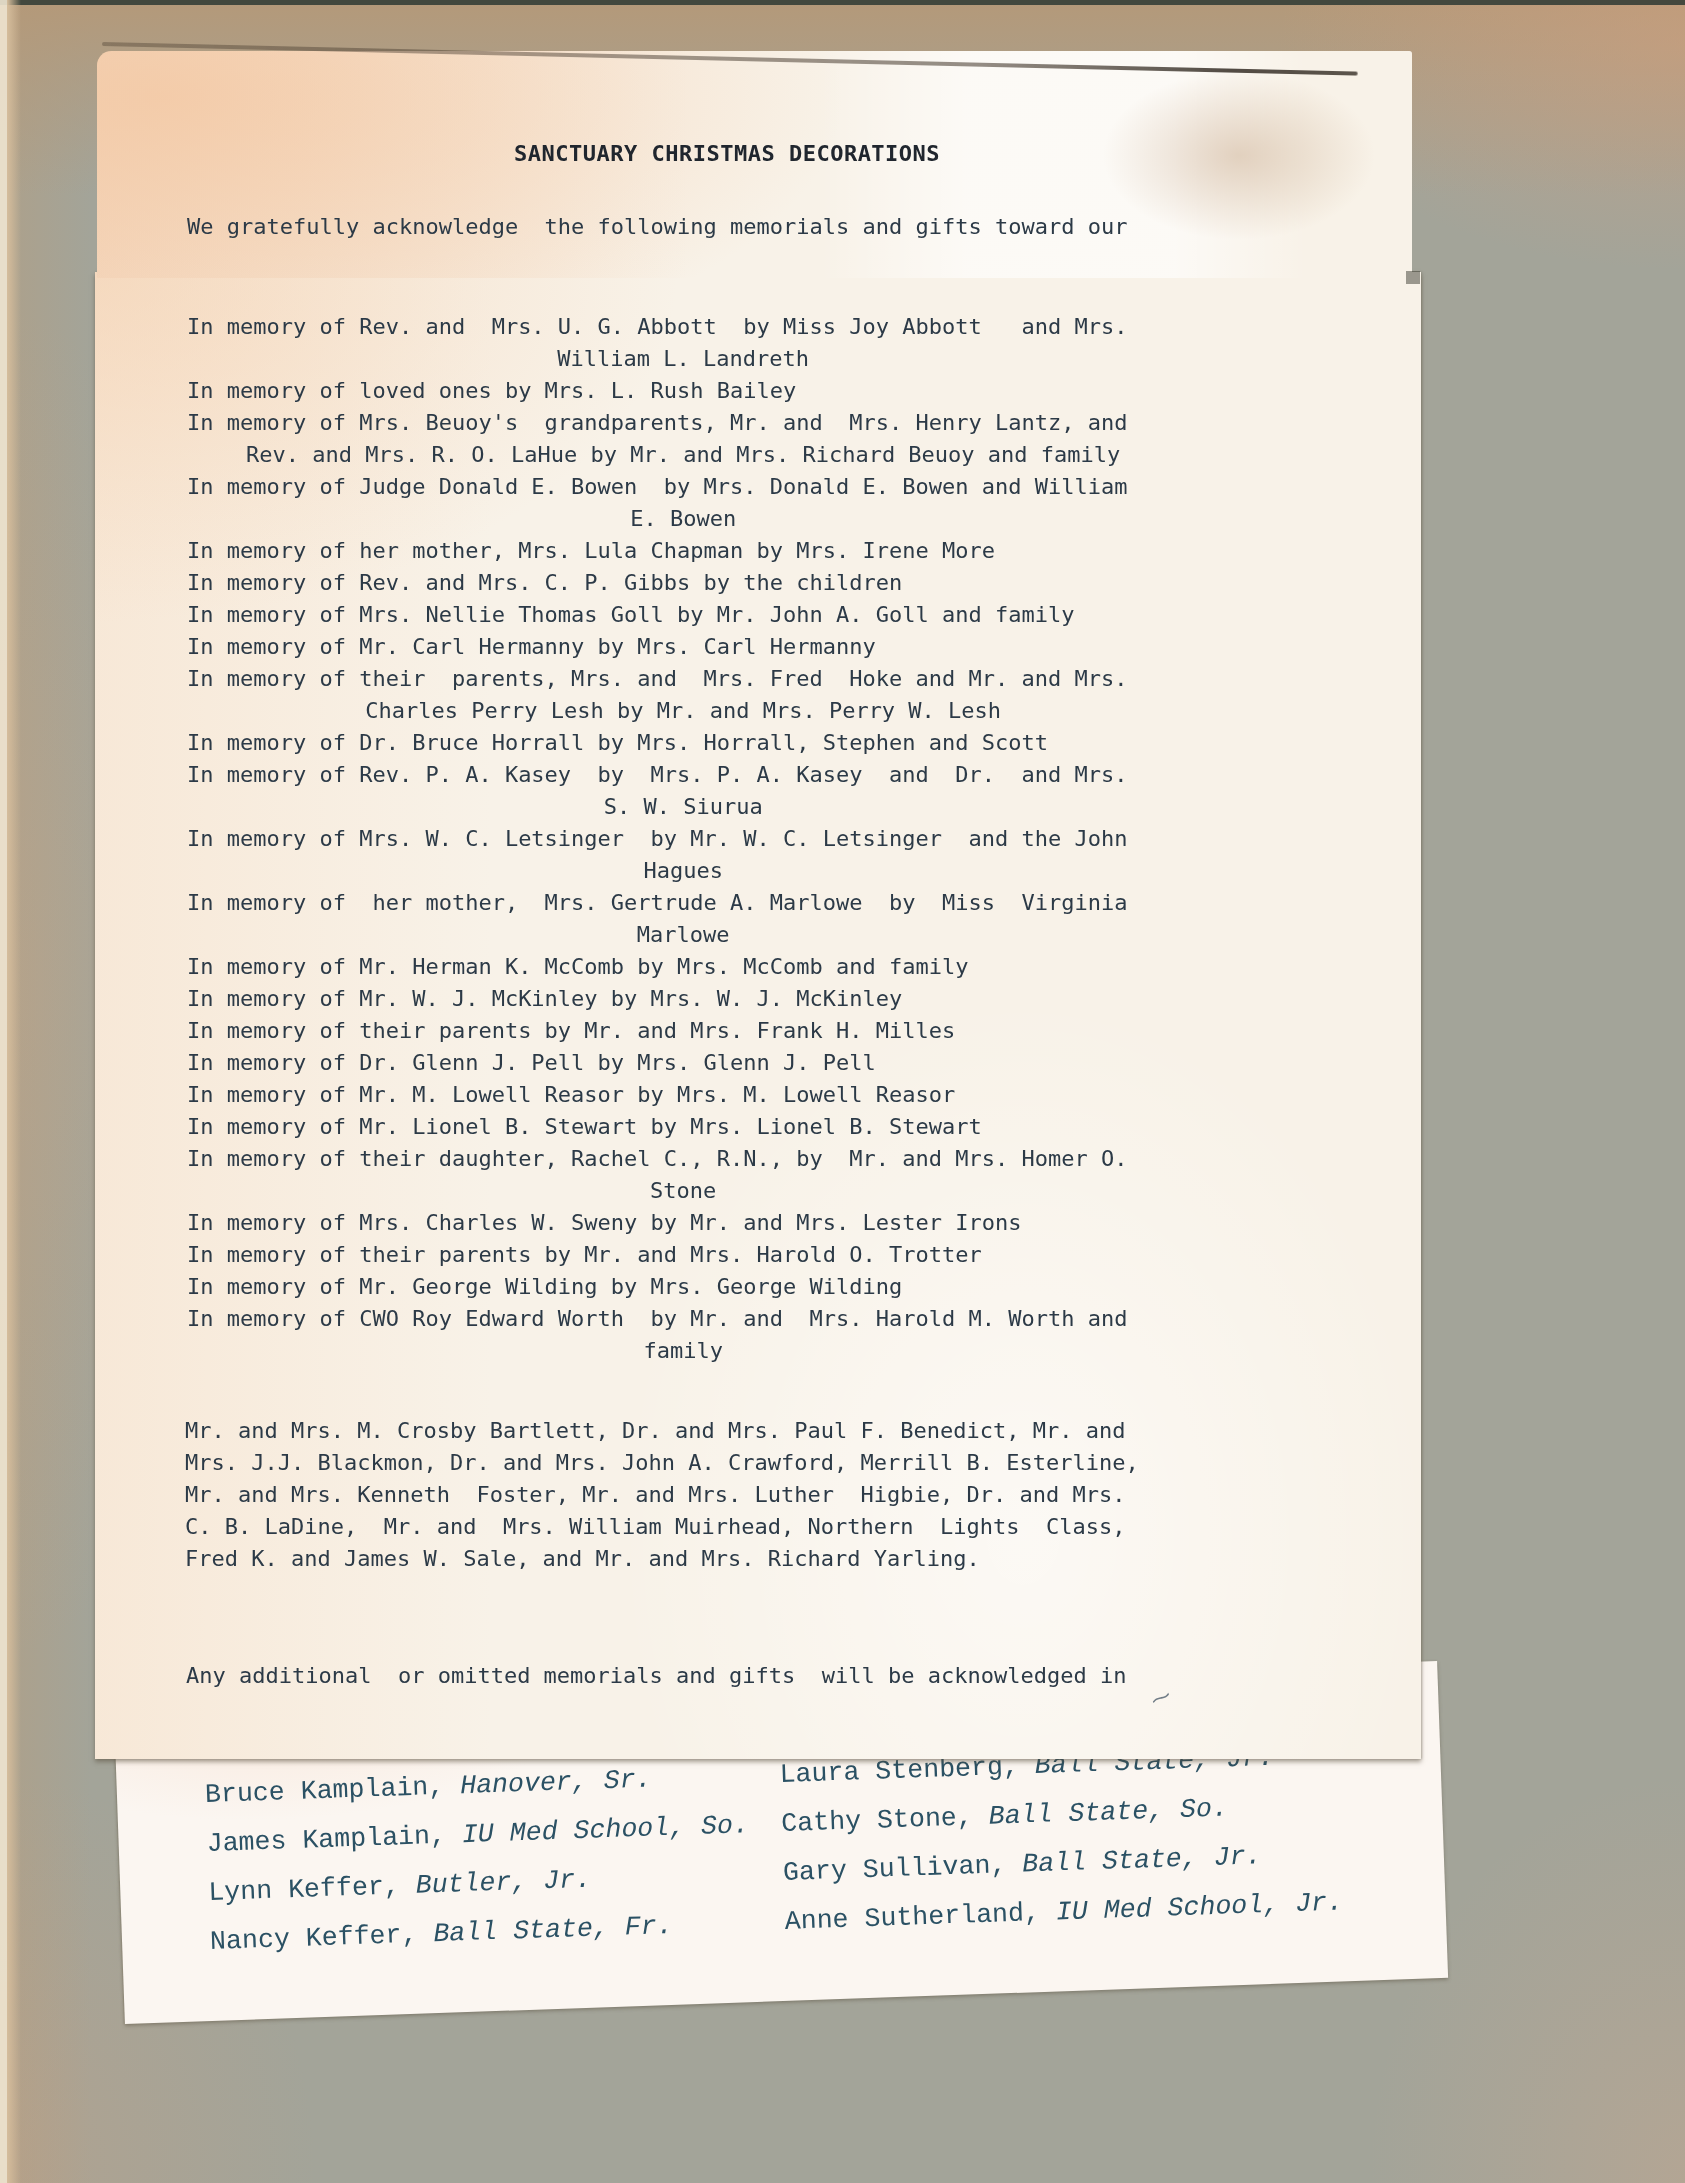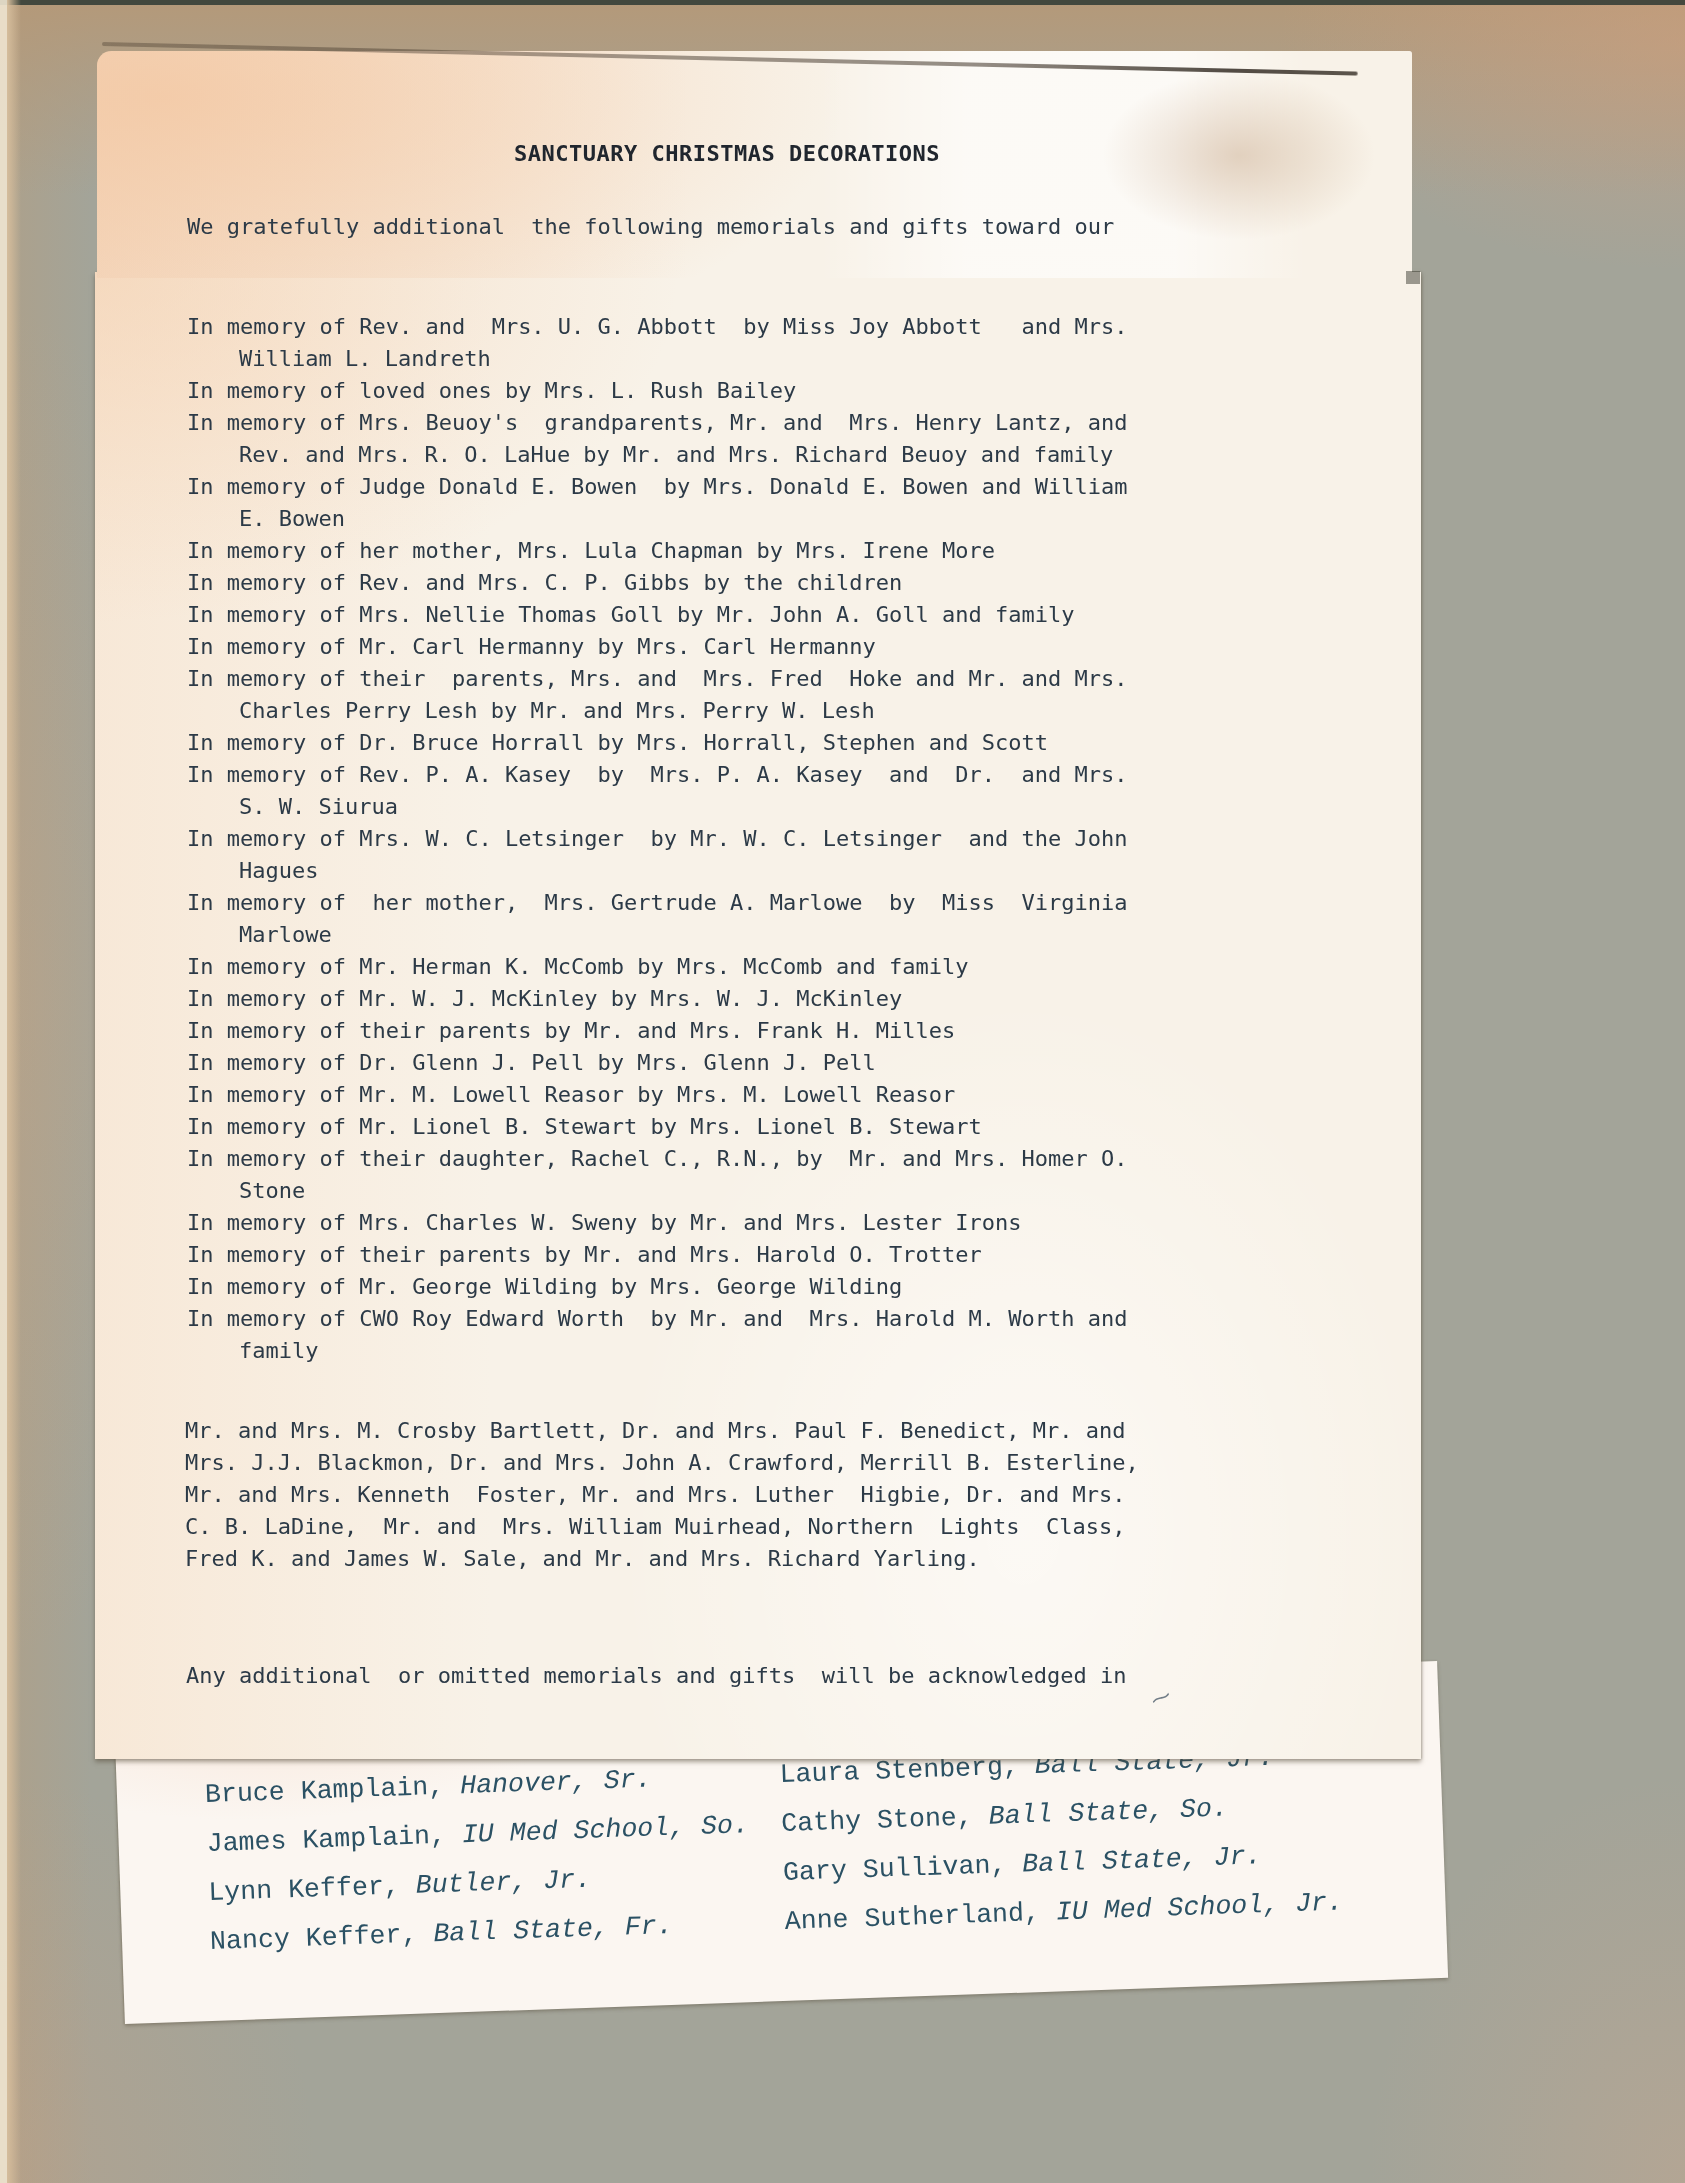--- a/index.html
+++ b/index.html
@@ -53,21 +53,21 @@
     transform:rotate(1.35deg);transform-origin:left center;border-radius:1.9px;filter:blur(0.6px);
     background:linear-gradient(90deg, rgba(62,50,38,.35), rgba(62,50,38,.55) 70%, rgba(40,32,24,.8) 90%, rgba(40,32,24,.75));}
   .edge-notch{position:absolute;left:1406px;top:271px;width:14.3px;height:13px;z-index:4;
     background:rgba(60,60,50,.5);filter:blur(0.6px);}
   
   .typed{position:absolute;z-index:5;color:var(--ink_main,#2c3a47);white-space:pre;
     font-family:"DejaVu Sans Mono",monospace;font-size:22px;line-height:31px;}
   .doc-title{left:514px;top:138px;font-weight:bold;letter-spacing:0.5px;color:var(--ink_title,#20262e);}
   .intro{left:187px;top:211px;}
   .memorials{left:187px;top:311px;line-height:32px;}
-  .memorials .line.indent{padding-left:52px;}
+  .memorials .line.indent{padding-left:52px;text-align:center;}
   .group-para{left:185px;top:1415px;line-height:32px;}
   .closing{left:186px;top:1660px;line-height:32px;}
   .stray{position:absolute;left:1151px;top:1686px;z-index:5;font-size:19.5px;color:#50606e;opacity:.8;
     transform:rotate(-24deg);font-family:"DejaVu Sans",sans-serif;}
   
   .names-col{position:absolute;top:67px;color:var(--ink_names,#2b5164);
     font-family:"Liberation Mono",monospace;font-size:26.6px;line-height:49px;white-space:pre;}
   .names-col.left{left:88px;}
   .names-col.right{left:663px;}
   .names-col .school{font-style:italic;}
@@ -88,21 +88,21 @@
 <div class="paper-main"></div>
 
 <div class="paper-top"></div>
 
 <div class="stain-topright"></div>
 <div class="edge-streak"></div>
 <div class="edge-notch"></div>
 
 <div class="typed doc-title">SANCTUARY CHRISTMAS DECORATIONS</div>
 
-<div class="typed intro"><div class="line">We gratefully additional  the following memorials and gifts toward our</div></div>
+<div class="typed intro"><div class="line">We gratefully acknowledge  the following memorials and gifts toward our</div></div>
 
 <div class="typed memorials"><div class="line">In memory of Rev. and  Mrs. U. G. Abbott  by Miss Joy Abbott   and Mrs.</div><div class="line indent">William L. Landreth</div><div class="line">In memory of loved ones by Mrs. L. Rush Bailey</div><div class="line">In memory of Mrs. Beuoy's  grandparents, Mr. and  Mrs. Henry Lantz, and</div><div class="line indent">Rev. and Mrs. R. O. LaHue by Mr. and Mrs. Richard Beuoy and family</div><div class="line">In memory of Judge Donald E. Bowen  by Mrs. Donald E. Bowen and William</div><div class="line indent">E. Bowen</div><div class="line">In memory of her mother, Mrs. Lula Chapman by Mrs. Irene More</div><div class="line">In memory of Rev. and Mrs. C. P. Gibbs by the children</div><div class="line">In memory of Mrs. Nellie Thomas Goll by Mr. John A. Goll and family</div><div class="line">In memory of Mr. Carl Hermanny by Mrs. Carl Hermanny</div><div class="line">In memory of their  parents, Mrs. and  Mrs. Fred  Hoke and Mr. and Mrs.</div><div class="line indent">Charles Perry Lesh by Mr. and Mrs. Perry W. Lesh</div><div class="line">In memory of Dr. Bruce Horrall by Mrs. Horrall, Stephen and Scott</div><div class="line">In memory of Rev. P. A. Kasey  by  Mrs. P. A. Kasey  and  Dr.  and Mrs.</div><div class="line indent">S. W. Siurua</div><div class="line">In memory of Mrs. W. C. Letsinger  by Mr. W. C. Letsinger  and the John</div><div class="line indent">Hagues</div><div class="line">In memory of  her mother,  Mrs. Gertrude A. Marlowe  by  Miss  Virginia</div><div class="line indent">Marlowe</div><div class="line">In memory of Mr. Herman K. McComb by Mrs. McComb and family</div><div class="line">In memory of Mr. W. J. McKinley by Mrs. W. J. McKinley</div><div class="line">In memory of their parents by Mr. and Mrs. Frank H. Milles</div><div class="line">In memory of Dr. Glenn J. Pell by Mrs. Glenn J. Pell</div><div class="line">In memory of Mr. M. Lowell Reasor by Mrs. M. Lowell Reasor</div><div class="line">In memory of Mr. Lionel B. Stewart by Mrs. Lionel B. Stewart</div><div class="line">In memory of their daughter, Rachel C., R.N., by  Mr. and Mrs. Homer O.</div><div class="line indent">Stone</div><div class="line">In memory of Mrs. Charles W. Sweny by Mr. and Mrs. Lester Irons</div><div class="line">In memory of their parents by Mr. and Mrs. Harold O. Trotter</div><div class="line">In memory of Mr. George Wilding by Mrs. George Wilding</div><div class="line">In memory of CWO Roy Edward Worth  by Mr. and  Mrs. Harold M. Worth and</div><div class="line indent">family</div></div>
 
 <div class="typed group-para"><div class="line">Mr. and Mrs. M. Crosby Bartlett, Dr. and Mrs. Paul F. Benedict, Mr. and</div><div class="line">Mrs. J.J. Blackmon, Dr. and Mrs. John A. Crawford, Merrill B. Esterline,</div><div class="line">Mr. and Mrs. Kenneth  Foster, Mr. and Mrs. Luther  Higbie, Dr. and Mrs.</div><div class="line">C. B. LaDine,  Mr. and  Mrs. William Muirhead, Northern  Lights  Class,</div><div class="line">Fred K. and James W. Sale, and Mr. and Mrs. Richard Yarling.</div></div>
 
 <div class="typed closing"><div class="line">Any additional  or omitted memorials and gifts  will be acknowledged in</div></div>
 
 <div class="stray">⁓</div>
 
 

